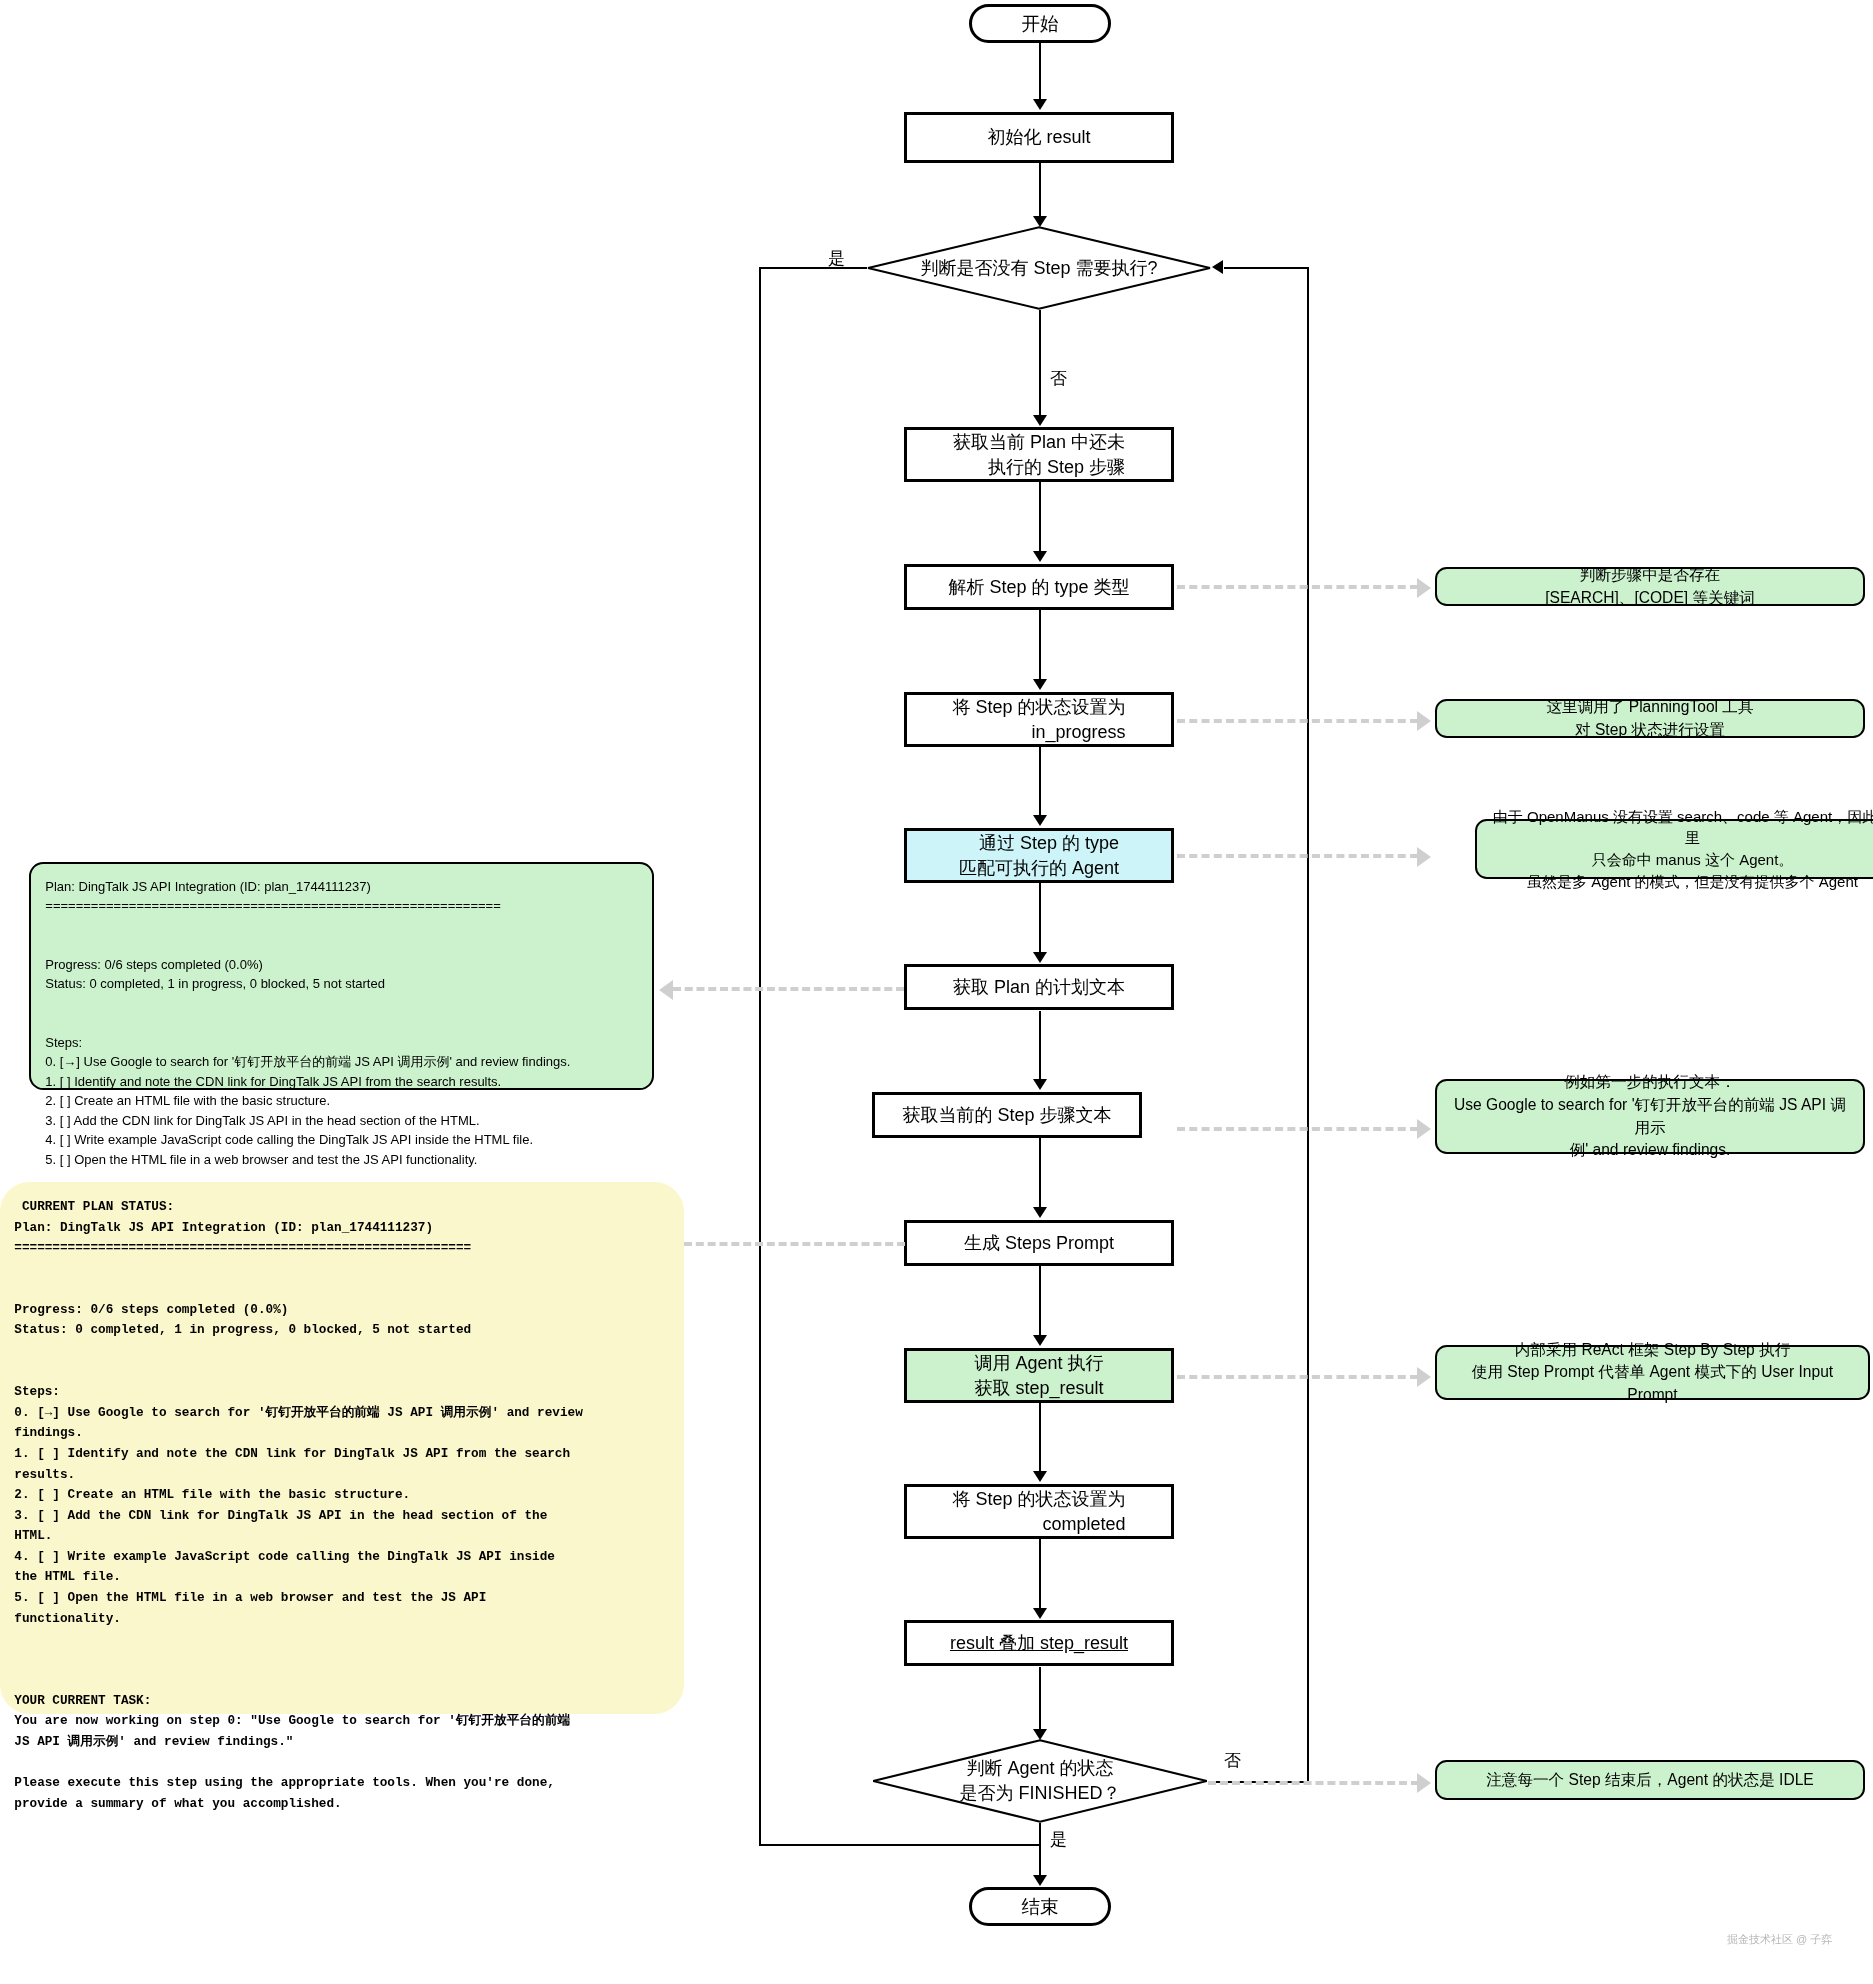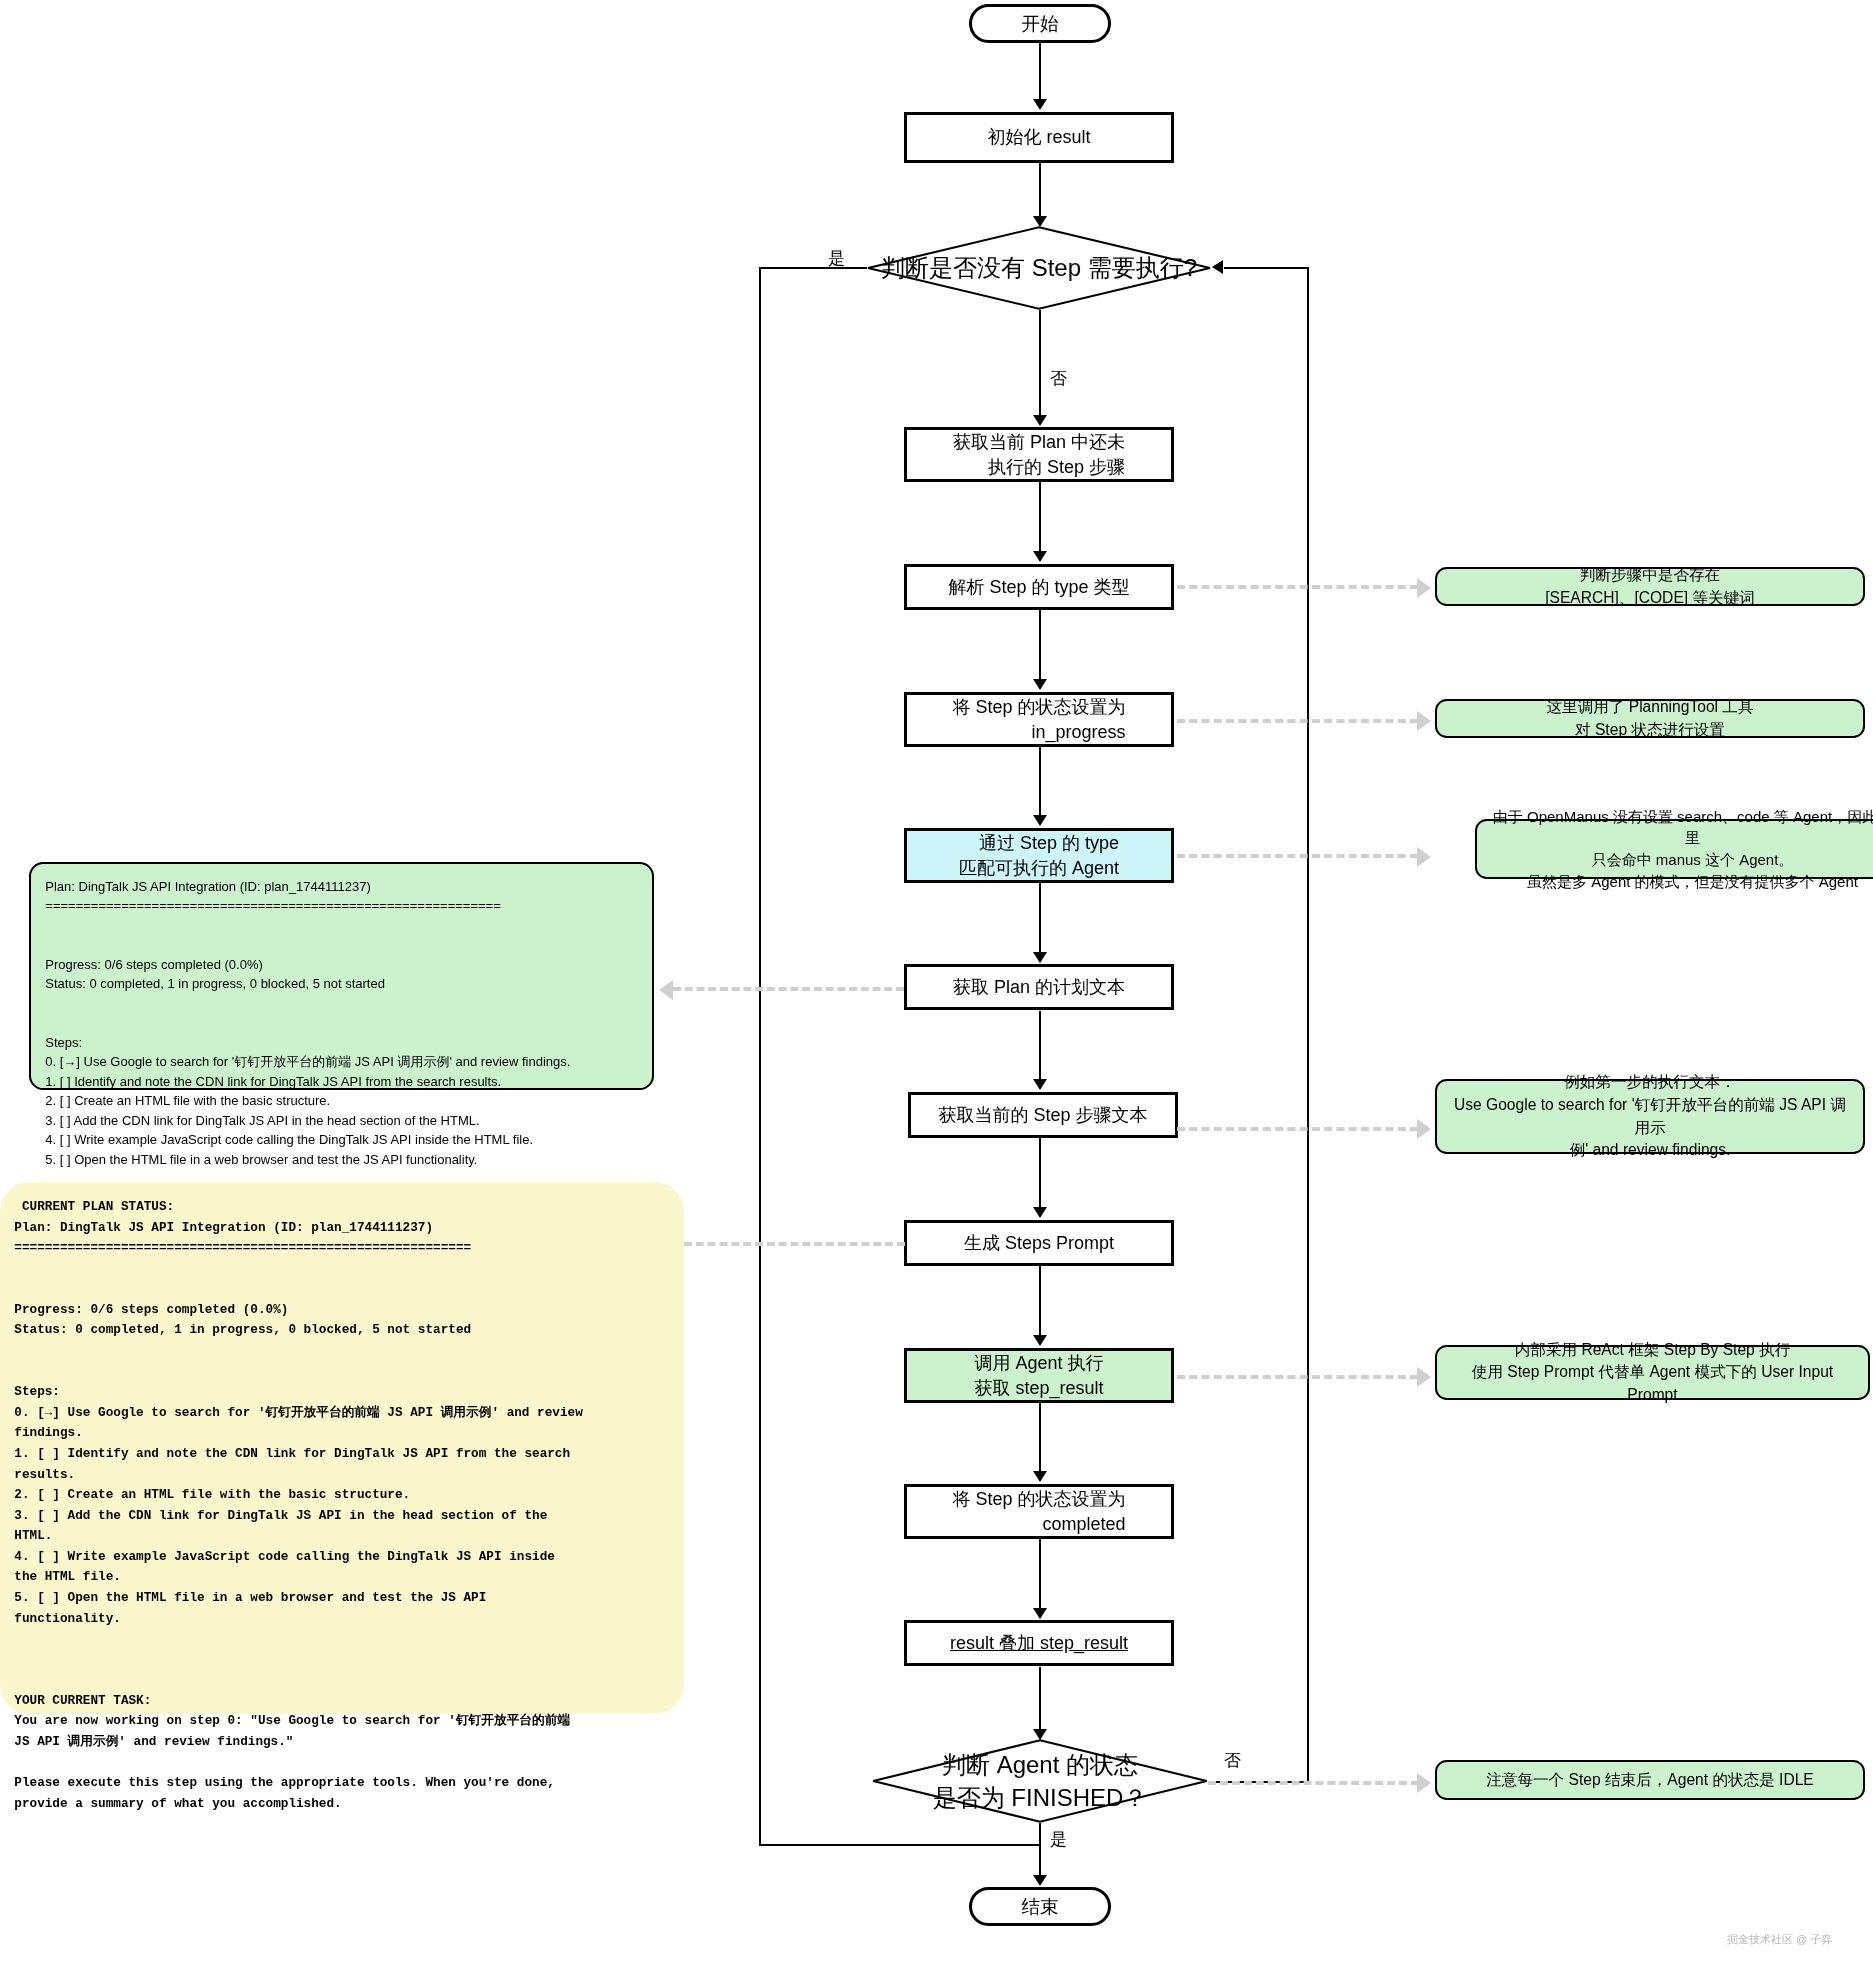--- a/index.html
+++ b/index.html
@@ -40,21 +40,21 @@
   
   .diamond {
     position: absolute;
   }
   .diamond > svg { position: absolute; left: 0; top: 0; overflow: visible; }
   .diamond .dlabel {
     position: absolute;
     left: 0; top: 0; width: 100%; height: 100%;
     display: flex; align-items: center; justify-content: center;
     text-align: center;
-    font-size: 24px;
+    font-size: 18px;
     line-height: 1.38;
     color: #000;
     white-space: pre-line;
     pointer-events: none;
   }
 
   
   .vline {
     position: absolute;
     width: 0;
@@ -220,21 +220,21 @@
 匹配可执行的 Agent</div>
 
   <div class="vline" style="left:1039px; top:883px; height:76px;"></div>
   <div class="arrowdown" style="left:1033px; top:952px;"></div>
 
   <div class="node" style="left:904px; top:964px; width:270px; height:46px;">获取 Plan 的计划文本</div>
 
   <div class="vline" style="left:1039px; top:1011px; height:76px;"></div>
   <div class="arrowdown" style="left:1033px; top:1079px;"></div>
 
-  <div class="node" style="left:908px; top:1092px; width:270px; height:46px;">获取当前的 Step 步骤文本</div>
+  <div class="node" style="left:872px; top:1092px; width:270px; height:46px;">获取当前的 Step 步骤文本</div>
 
   <div class="vline" style="left:1039px; top:1138px; height:76px;"></div>
   <div class="arrowdown" style="left:1033px; top:1207px;"></div>
 
   <div class="node" style="left:904px; top:1220px; width:270px; height:46px;">生成 Steps Prompt</div>
 
   <div class="vline" style="left:1039px; top:1266px; height:76px;"></div>
   <div class="arrowdown" style="left:1033px; top:1335px;"></div>
 
   <div class="node green" style="left:904px; top:1348px; width:270px; height:55px;">调用 Agent 执行

